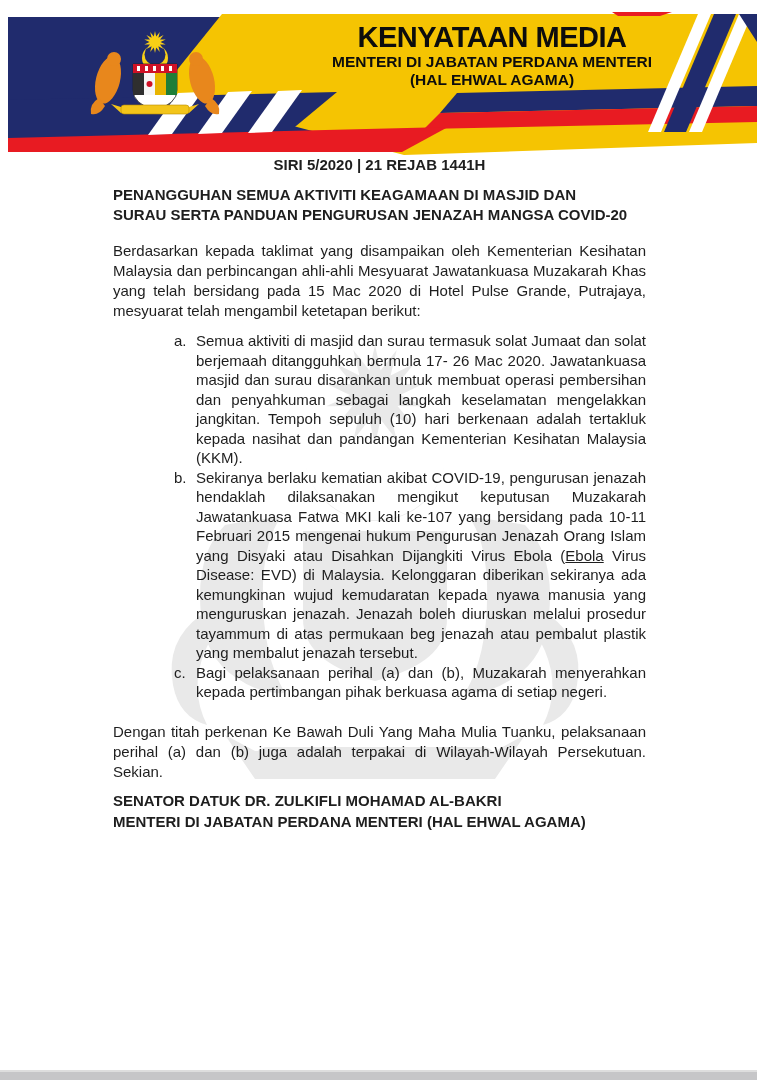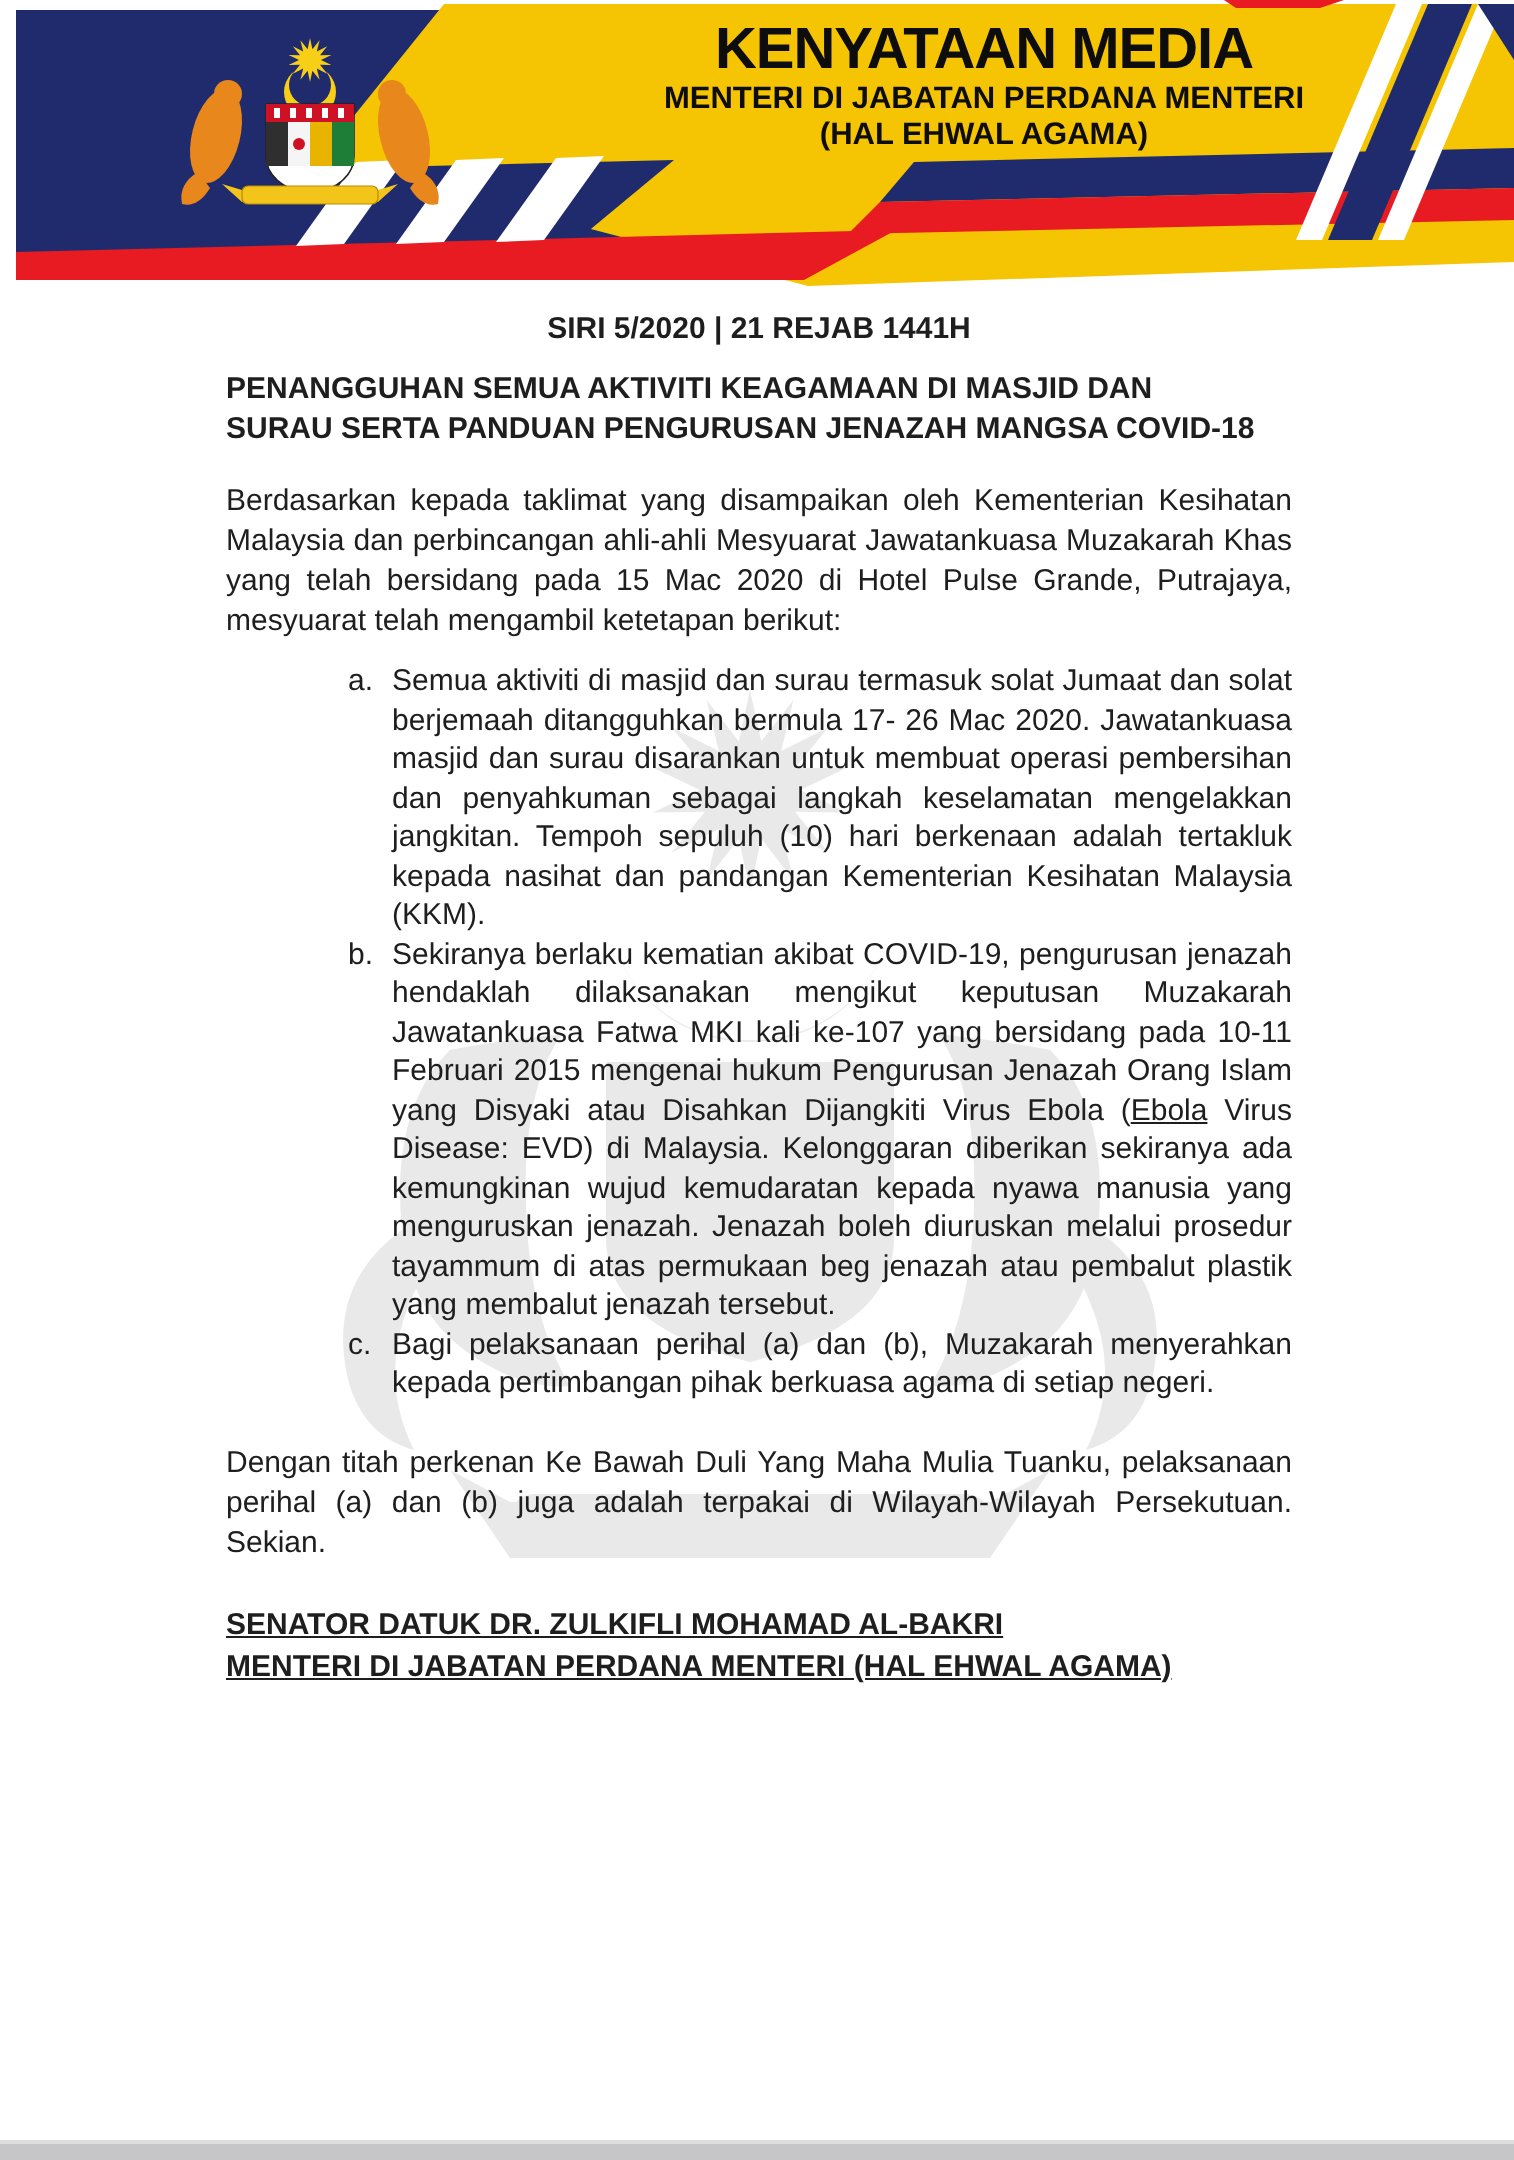--- a/index.html
+++ b/index.html
@@ -4,21 +4,21 @@
 <style>
   :root{
     --navy:#202b6d; --yellow:#f5c402; --red:#e81b22;
     --ink:#1e1e1e; --wm:#e9e9e9; --footer:#c6c6c8;
   }
   *{box-sizing:border-box;}
   html,body{margin:0;padding:0;background:#fff;}
   .page{position:relative;width:757px;height:1080px;background:#fff;overflow:hidden;
         font-family:"Liberation Sans",sans-serif;color:var(--ink);}
   
-  .hdr{position:absolute;left:0;top:0;width:605px;height:150px;z-index:3;}
+  .hdr{position:absolute;left:0;top:12px;width:605px;height:150px;z-index:3;}
   .hdr svg{position:absolute;left:0;top:0;}
   .hdr-text{position:absolute;left:242px;top:0;width:500px;text-align:center;color:#0d0d0d;}
   .hdr-title{position:absolute;left:0;top:9px;width:100%;font-size:29px;font-weight:bold;letter-spacing:-.5px;}
   .hdr-sub{position:absolute;left:0;top:41px;width:100%;font-size:15.5px;font-weight:bold;}
   .hdr-sub2{position:absolute;left:0;top:59px;width:100%;font-size:15.5px;font-weight:bold;}
   .f-navy{fill:var(--navy);} .f-yellow{fill:var(--yellow);} .f-red{fill:var(--red);} .f-white{fill:#fff;}
   
   .watermark{position:absolute;left:88px;top:325px;z-index:1;color:var(--wm);}
   .watermark *{fill:currentColor;}
   
@@ -26,21 +26,21 @@
   .series{font-weight:bold;text-align:center;margin:0 0 10px 0;}
   .doc-title{font-weight:bold;text-align:left;margin:0 0 16px 0;}
   .doc-title span{display:block;}
   .para{text-align:justify;margin:0 0 13px 0;}
   .para.tight{margin-bottom:10px;}
   .doc-list{margin:0;}
   .doc-list-item{position:relative;padding-left:83px;text-align:justify;line-height:19.5px;}
   .doc-list-item .marker{position:absolute;left:61px;top:0;}
   .uword{text-decoration:underline;}
   .closing{text-align:justify;margin:20px 0 0 0;}
-  .signature{margin-top:20px;font-weight:bold;line-height:21px;text-decoration:underline;}
+  .signature{margin-top:8px;font-weight:bold;line-height:21px;}
   .signature div{white-space:nowrap;}
   
   .footer-bar{position:absolute;left:0;bottom:0;width:757px;height:10px;
               background:var(--footer);border-top:2px solid #dedede;z-index:4;}
 </style>
 </head>
 <body>
 
 <div class="page">
 
@@ -131,21 +131,21 @@
       <polygon points="-150,-20 -120,24 120,24 150,-20 120,-4 -120,-4"></polygon>
       <rect x="-120" y="-8" width="240" height="32" rx="12"></rect>
     </g>
   </svg>
 
   <div class="doc">
     <p class="series">SIRI 5/2020 | 21 REJAB 1441H</p>
 
     <h1 class="doc-title" style="font-size:15px;">
       <span>PENANGGUHAN SEMUA AKTIVITI KEAGAMAAN DI MASJID DAN</span>
-      <span>SURAU SERTA PANDUAN PENGURUSAN JENAZAH MANGSA COVID-18</span>
+      <span>SURAU SERTA PANDUAN PENGURUSAN JENAZAH MANGSA COVID-20</span>
     </h1>
 
     <p class="para tight">Berdasarkan kepada taklimat yang disampaikan oleh Kementerian Kesihatan Malaysia dan perbincangan ahli-ahli Mesyuarat Jawatankuasa Muzakarah Khas yang telah bersidang pada 15 Mac 2020 di Hotel Pulse Grande, Putrajaya, mesyuarat telah mengambil ketetapan berikut:</p>
 
     <div class="doc-list">
       <div class="doc-list-item">
         <span class="marker">a.</span>
         <span>Semua aktiviti di masjid dan surau termasuk solat Jumaat dan solat berjemaah ditangguhkan bermula 17- 26 Mac 2020. Jawatankuasa masjid dan surau disarankan untuk membuat operasi pembersihan dan penyahkuman sebagai langkah keselamatan mengelakkan jangkitan. Tempoh sepuluh (10) hari berkenaan adalah tertakluk kepada nasihat dan pandangan Kementerian Kesihatan Malaysia (KKM).</span><span class="uword"></span><span></span>
       </div>
       <div class="doc-list-item">

